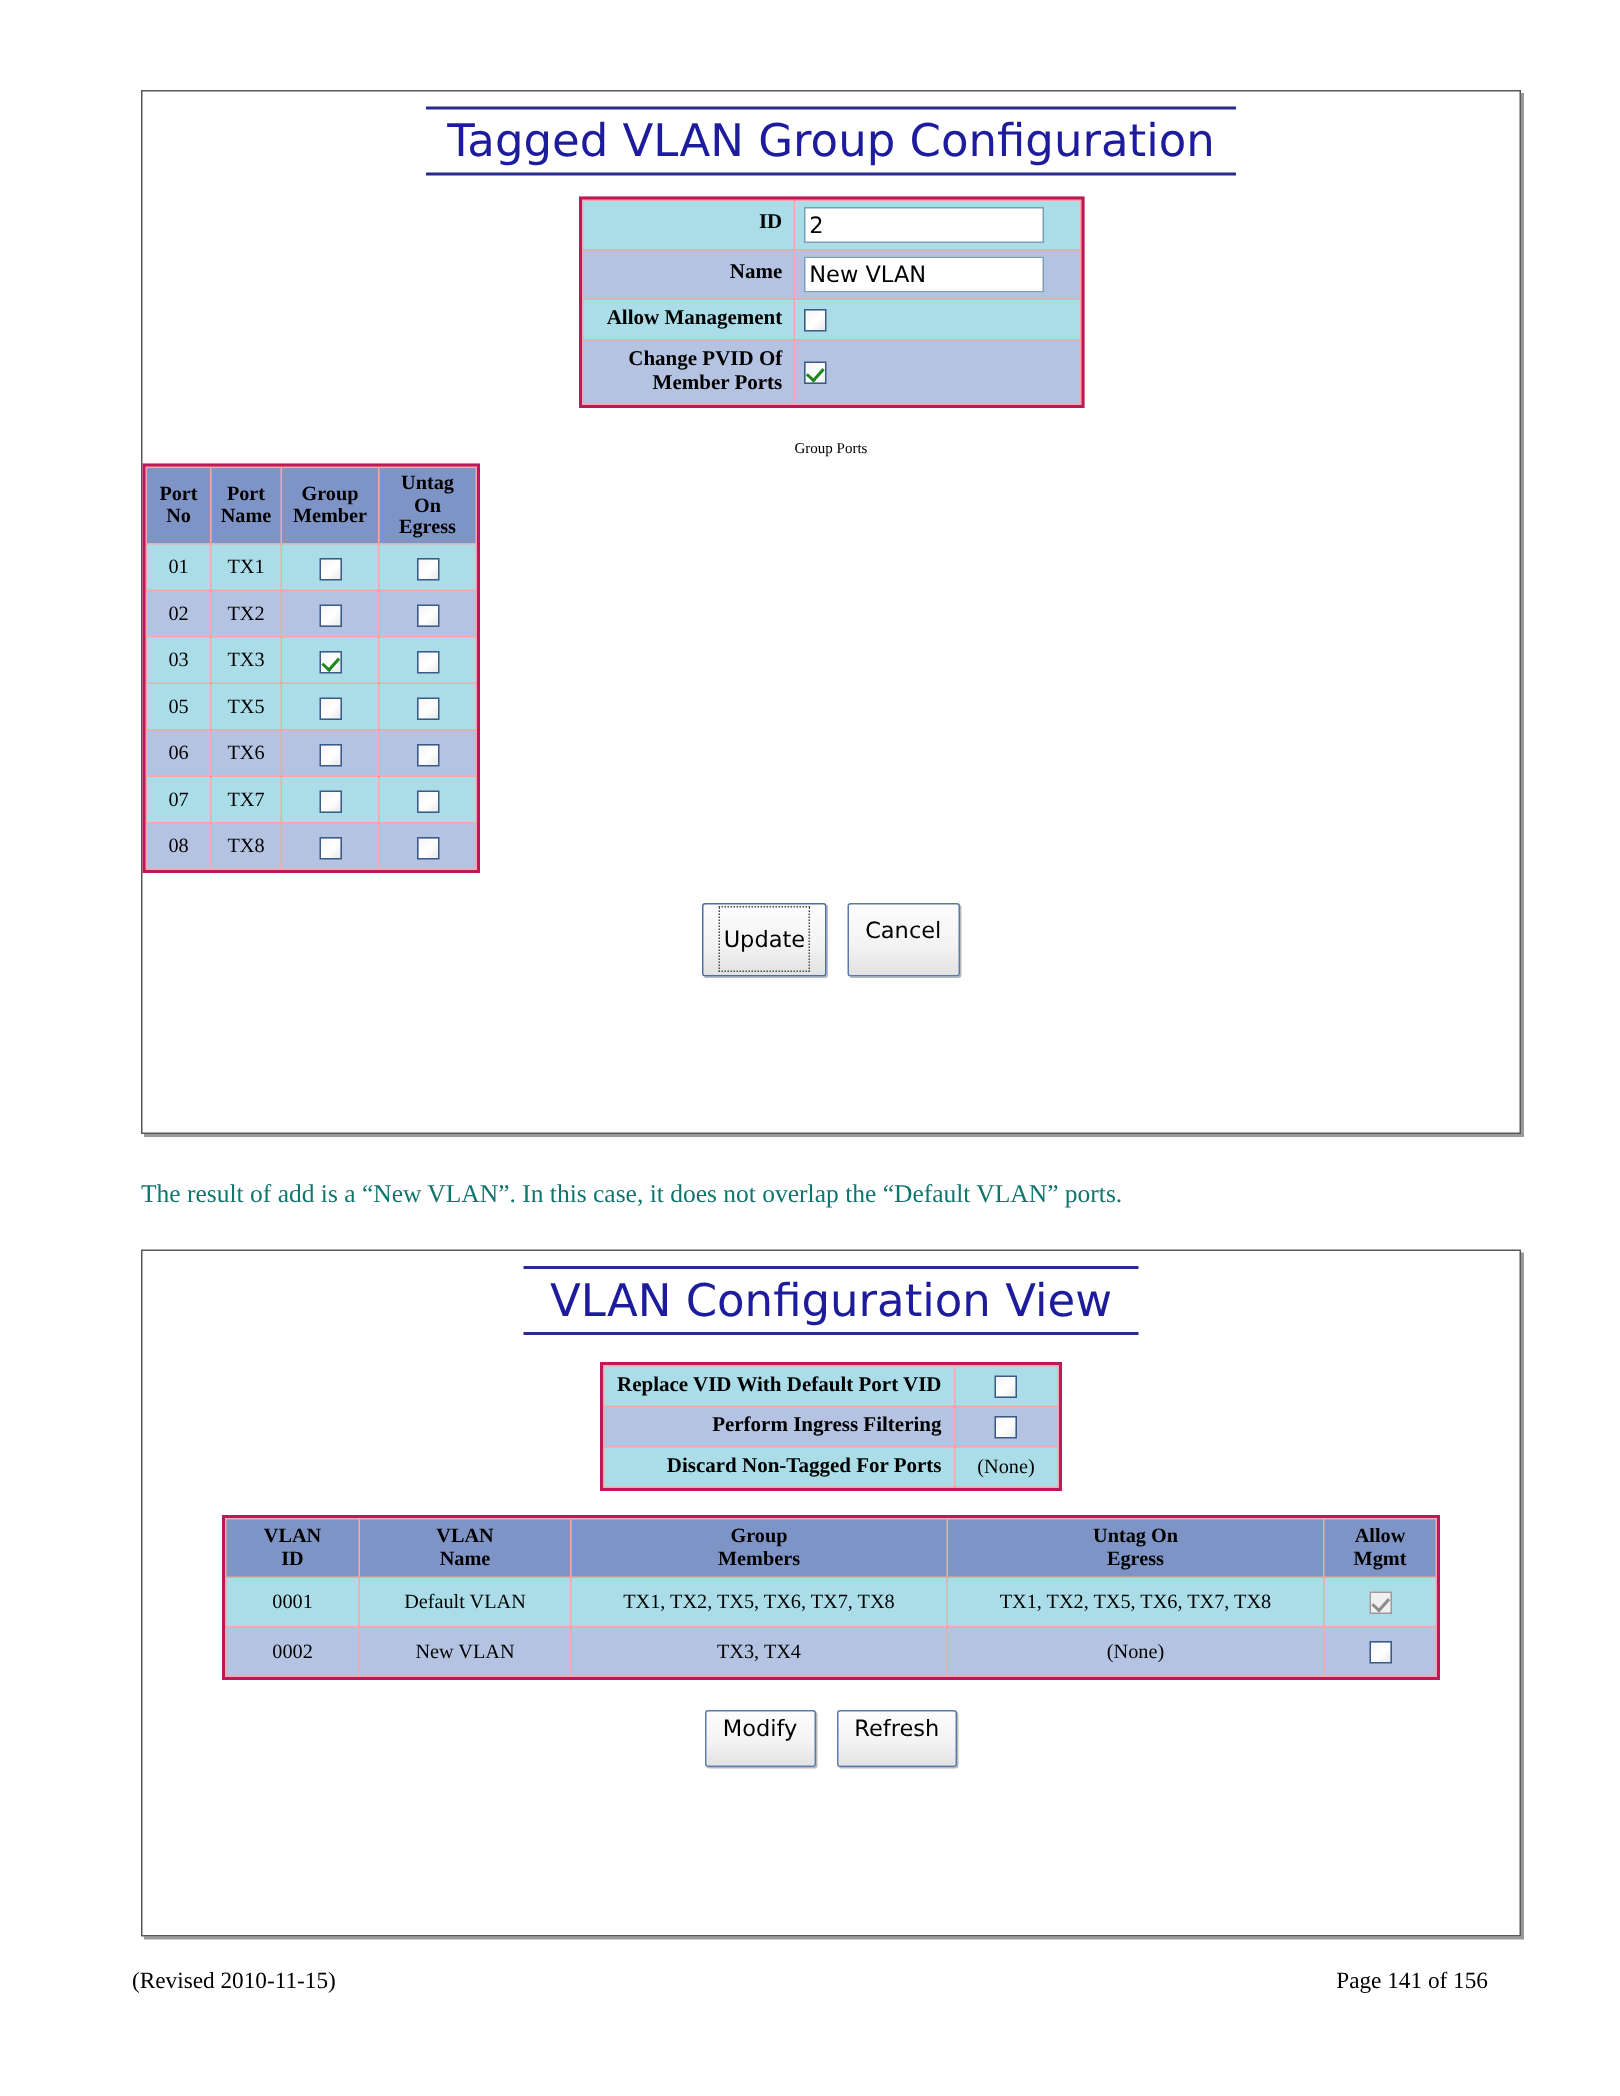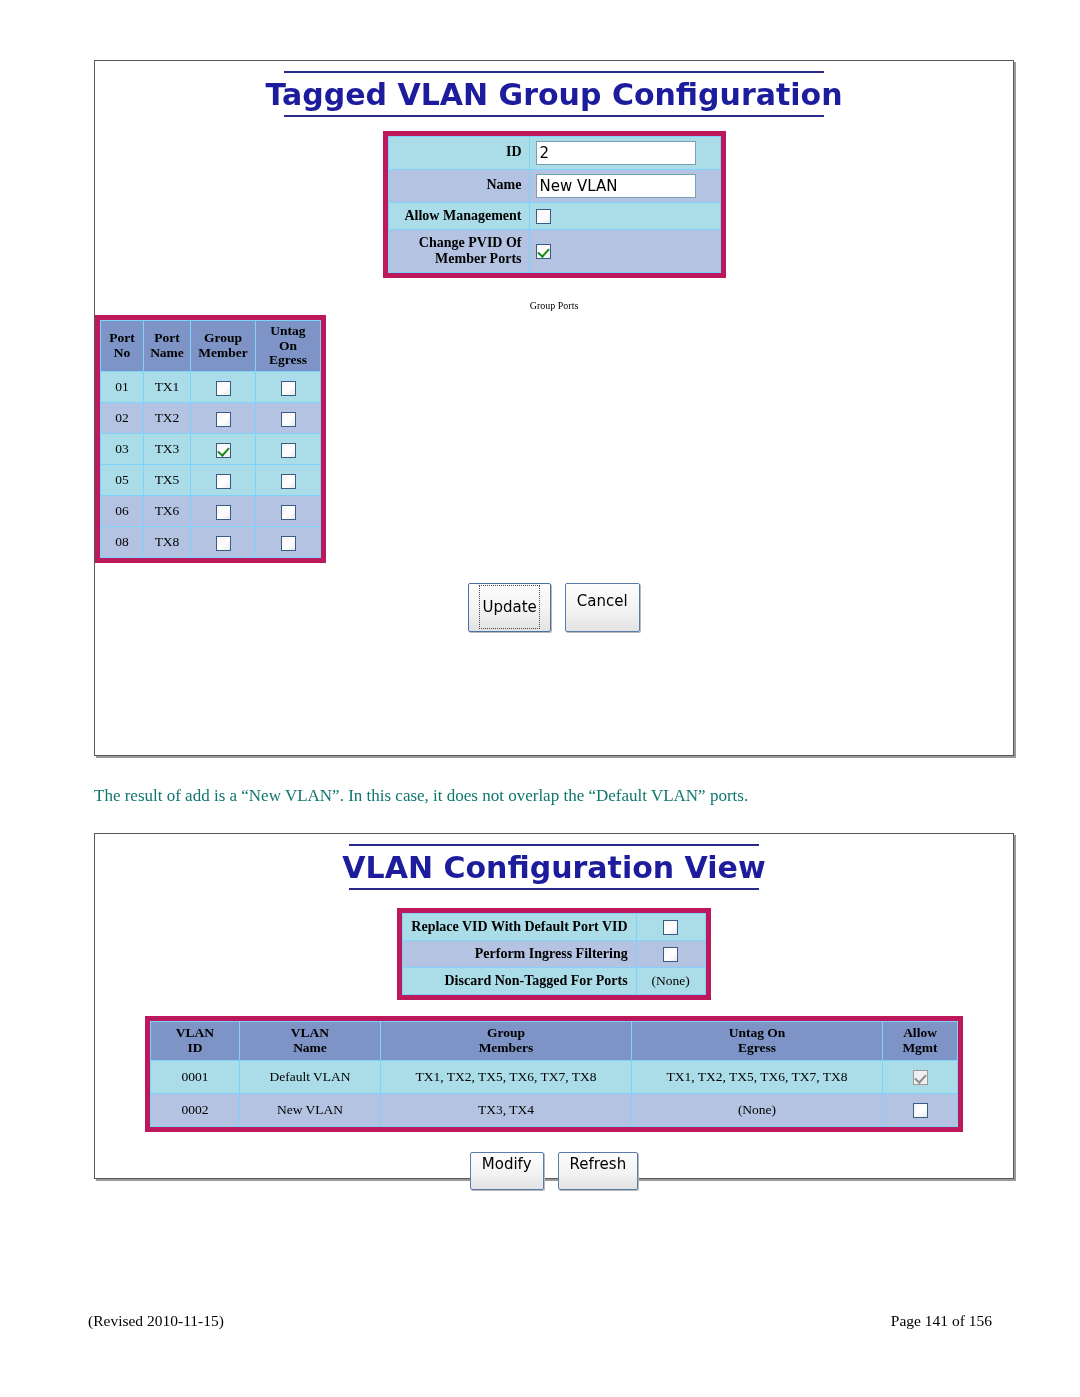--- a/index.html
+++ b/index.html
@@ -18,54 +18,54 @@
 
   
   .shot {
     position: absolute;
     background: #ffffff;
     border: 1px solid #58585a;
     box-shadow: 2px 2px 0 #9a9a9c;
     box-sizing: border-box;
   }
   #shot-tagged-vlan { left: 94px;  top: 60px;   width: 920px; height: 696px; }
-  #shot-vlan-view   { left: 94px;  top: 833px;  width: 920px; height: 346px; }
+  #shot-vlan-view   { left: 94px;  top: 833px;  width: 920px; height: 458px; }
 
   
   .ui-title-wrap {
     text-align: center;
     padding-top: 10px;
   }
   .ui-title-rule {
     height: 2px;
     background: #2a2a8c;
     margin: 0 auto;
   }
   .ui-title {
     font-family: "DejaVu Sans", sans-serif;
-    font-weight: bold;
+    font-weight: normal;
     font-size: 30px;
     color: #1c1c9c;
     letter-spacing: 0px;
     line-height: 1.25;
     padding: 3px 0 1px 0;
     display: inline-block;
   }
   .ui-title-underline {
     height: 2px;
     background: #2a2a8c;
     margin: 0 auto;
   }
 
   
   table.dev {
     border-collapse: separate;
     border-spacing: 1px;
-    background: #7dd3fc;
-    border: 5px solid #be185d;
+    background: #fca5a5;
+    border: 2px solid #be185d;
     font-family: "Liberation Serif", serif;
   }
   table.dev td, table.dev th {
     padding: 3px 6px;
     font-size: 13.5px;
   }
   .c-cyan   { background: #abdde8; }
   .c-lav    { background: #b4c3e1; }
   th.hdr {
     background: #7e94c6;
@@ -327,20 +327,26 @@
             <td class="ck c-cyan"><span class="cb"></span></td>
             <td class="ck c-cyan"><span class="cb"></span></td>
           </tr>
           <tr>
             <td class="pno c-lav">06</td>
             <td class="pname c-lav">TX6</td>
             <td class="ck c-lav"><span class="cb"></span></td>
             <td class="ck c-lav"><span class="cb"></span></td>
           </tr>
           <tr>
+            <td class="pno c-cyan">07</td>
+            <td class="pname c-cyan">TX7</td>
+            <td class="ck c-cyan"><span class="cb"></span></td>
+            <td class="ck c-cyan"><span class="cb"></span></td>
+          </tr>
+          <tr>
             <td class="pno c-lav">08</td>
             <td class="pname c-lav">TX8</td>
             <td class="ck c-lav"><span class="cb"></span></td>
             <td class="ck c-lav"><span class="cb"></span></td>
           </tr>
         </tbody>
     </table>
   </div>
 
   <div class="btn-row">

